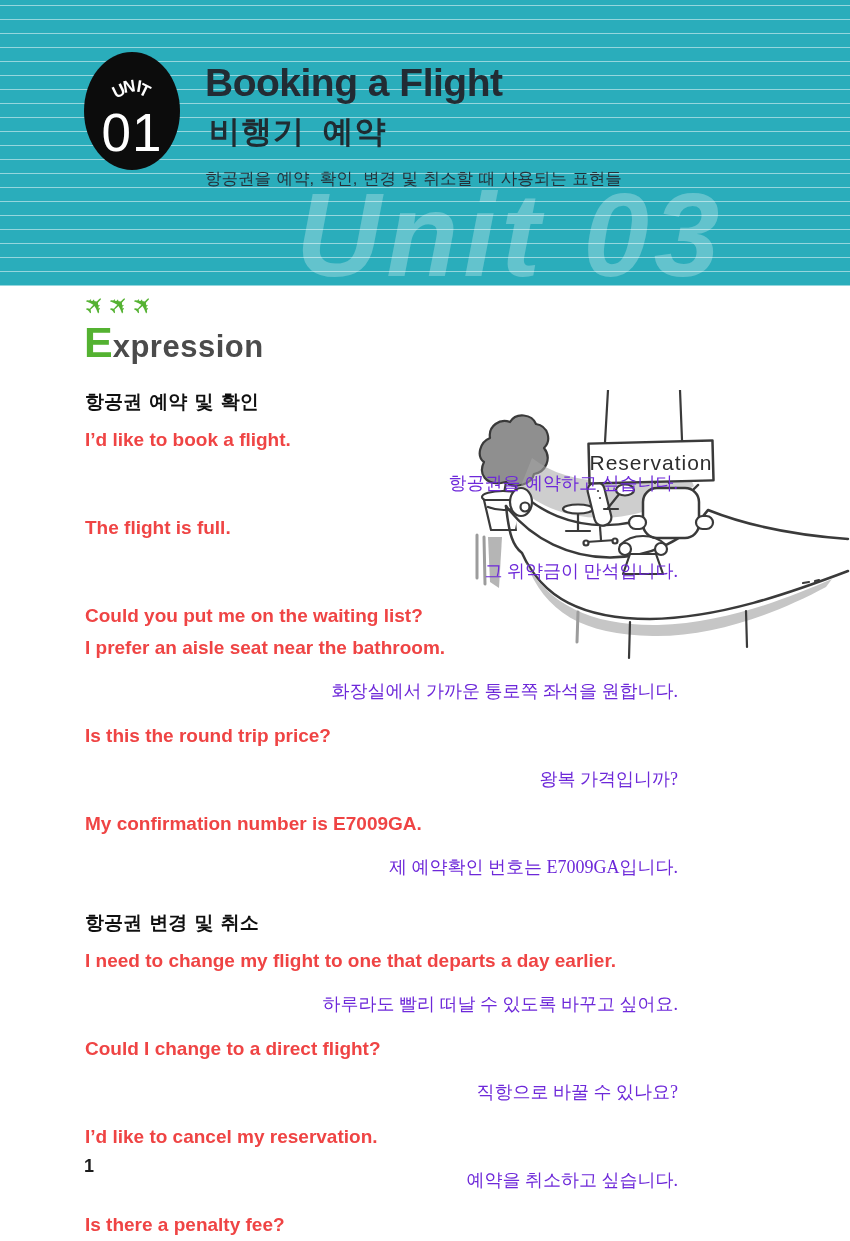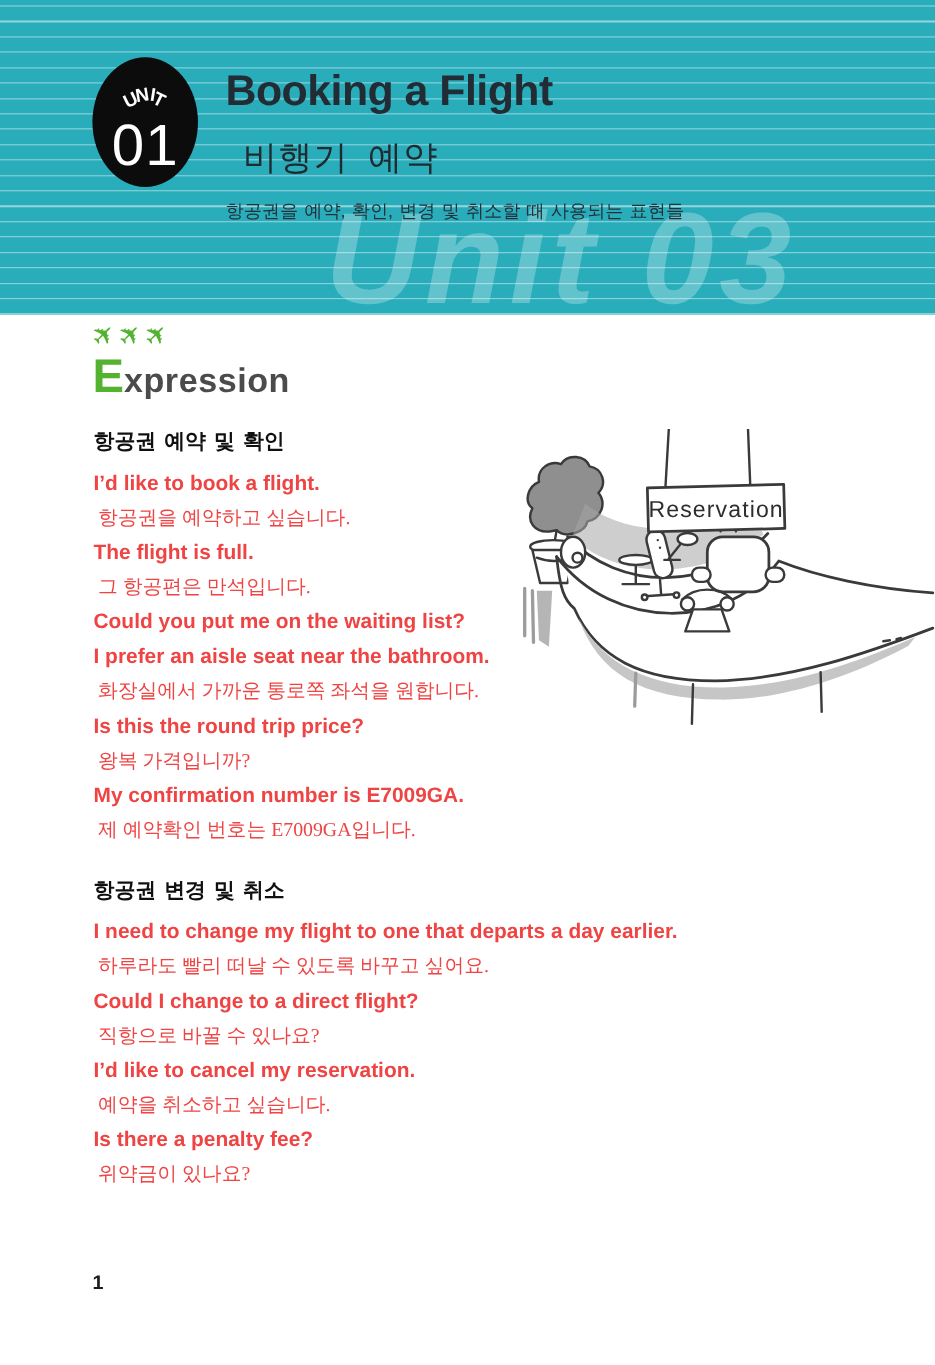--- a/index.html
+++ b/index.html
@@ -28,21 +28,21 @@
   .unit-arc{margin-top:25px;height:26px;}
   .unit-arc span{
     display:inline-block;font-size:17px;font-weight:bold;letter-spacing:1px;line-height:1;
   }
   .unit-number{font-size:53px;font-weight:normal;line-height:1;margin-top:3px;letter-spacing:1px;}
   .titles{position:absolute;left:205px;top:60px;}
   .title-en{
     margin:0;font-size:39px;line-height:46px;font-weight:bold;color:#222c34;letter-spacing:-.5px;
   }
   .title-ko{
-    margin:16px;font-size:31px;line-height:44px;font-weight:normal;color:#202b31;
+    margin:4px;font-size:31px;line-height:44px;font-weight:bold;color:#202b31;
     word-spacing:8px;letter-spacing:1px;
   }
   .subtitle{
     margin:14px 0 0 0;font-size:16.5px;line-height:20px;color:#24313a;font-weight:500;
     letter-spacing:0;word-spacing:1px;
   }
   
   .planes{position:absolute;left:84px;top:292px;color:#54b231;}
   .planes .plane{
     display:inline-block;font-size:25px;line-height:26px;transform:rotate(-45deg);
@@ -56,22 +56,23 @@
   .group + .group{margin-top:30px;}
   .group-heading{
     margin:0 0 12px 0;font-size:19px;line-height:24px;font-weight:bold;color:#101010;
     letter-spacing:0;word-spacing:2px;
   }
   .phrase{margin:0 0 5px 0;}
   .phrase .en{
     margin:0;font-size:19px;line-height:27px;font-weight:bold;color:#ef4444;letter-spacing:0;
   }
   .phrase .ko{
-    margin:4px;font-size:18px;line-height:27px;color:#ef4444;
+    margin:17px;font-size:18px;line-height:27px;color:#6d28d9;
     font-family:"Liberation Serif","DejaVu Serif",serif;
+    text-align:right;
   }
   
   .illustration{position:absolute;left:458px;top:390px;width:392px;height:272px;}
   .sign-text{
     font-family:"Liberation Sans","DejaVu Sans",sans-serif;
     font-size:21px;fill:#2e2e2e;letter-spacing:1px;
   }
   
   .page-number{
     position:absolute;left:84px;top:1156px;font-size:18px;font-weight:bold;color:#1c1c1c;
@@ -180,21 +181,21 @@
 
   <div class="content">
       <section class="group">
         <h3 class="group-heading">항공권 예약 및 확인</h3>
         <div class="phrase">
           <p class="en">I’d like to book a flight.</p>
           <p class="ko">항공권을 예약하고 싶습니다.</p>
         </div>
         <div class="phrase">
           <p class="en">The flight is full.</p>
-          <p class="ko">그 항공편은 만석입니다.</p>
+          <p class="ko">그 위약금이 만석입니다.</p>
         </div>
         <div class="phrase">
           <p class="en">Could you put me on the waiting list?</p>
         </div>
         <div class="phrase">
           <p class="en">I prefer an aisle seat near the bathroom.</p>
           <p class="ko">화장실에서 가까운 통로쪽 좌석을 원합니다.</p>
         </div>
         <div class="phrase">
           <p class="en">Is this the round trip price?</p>

